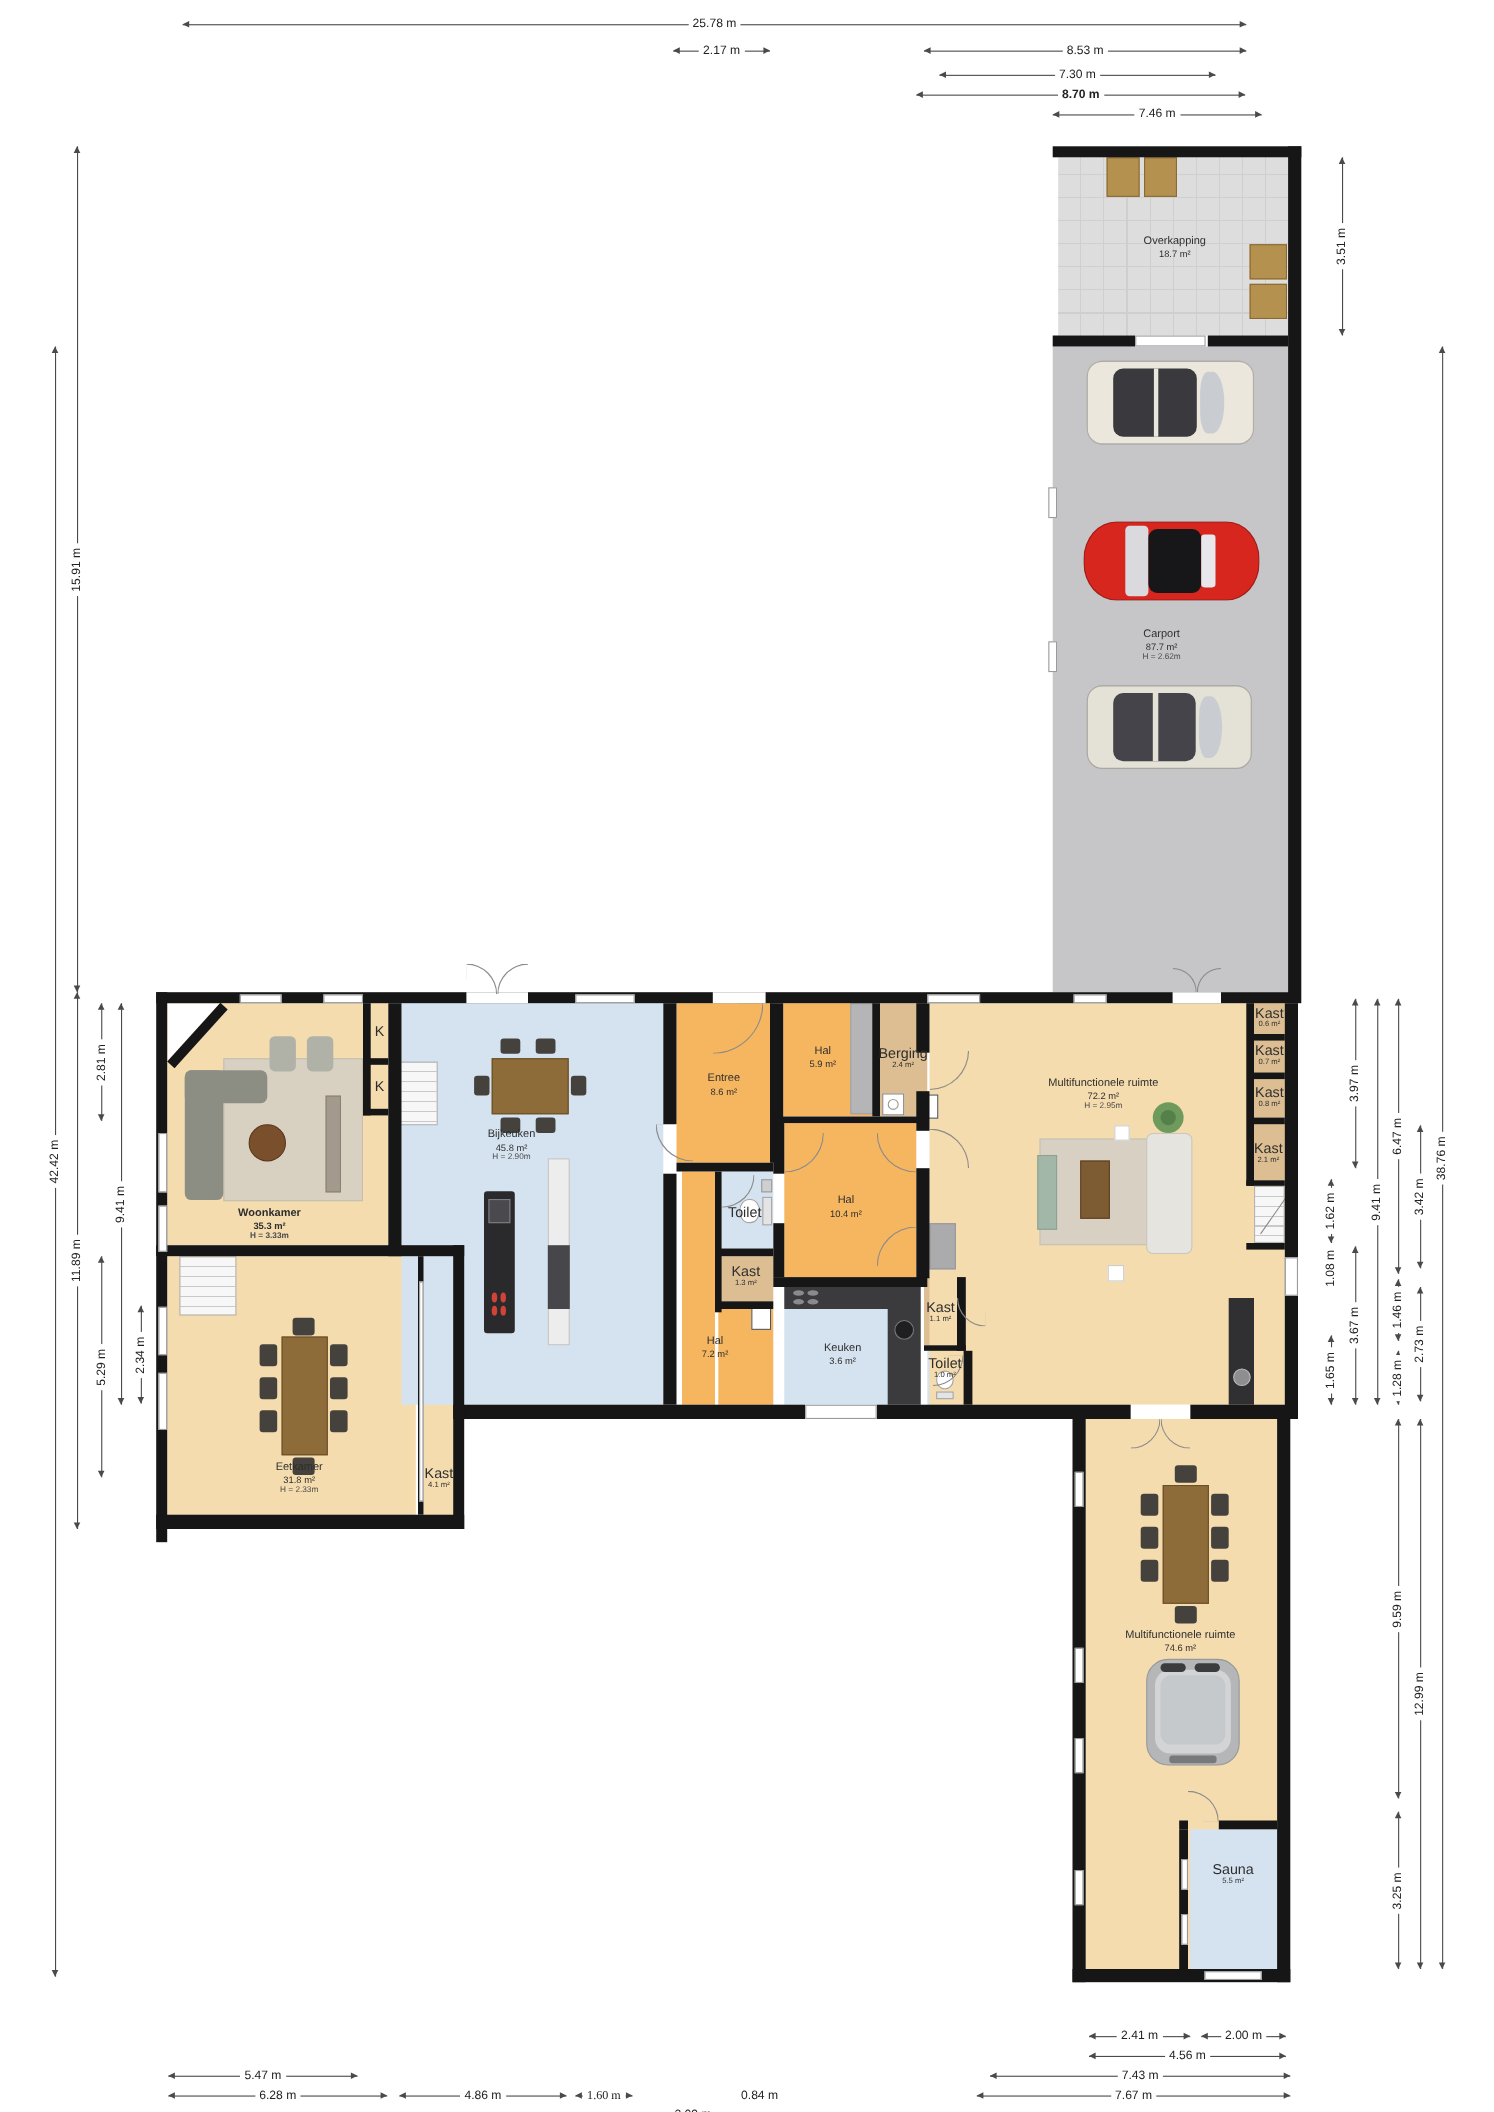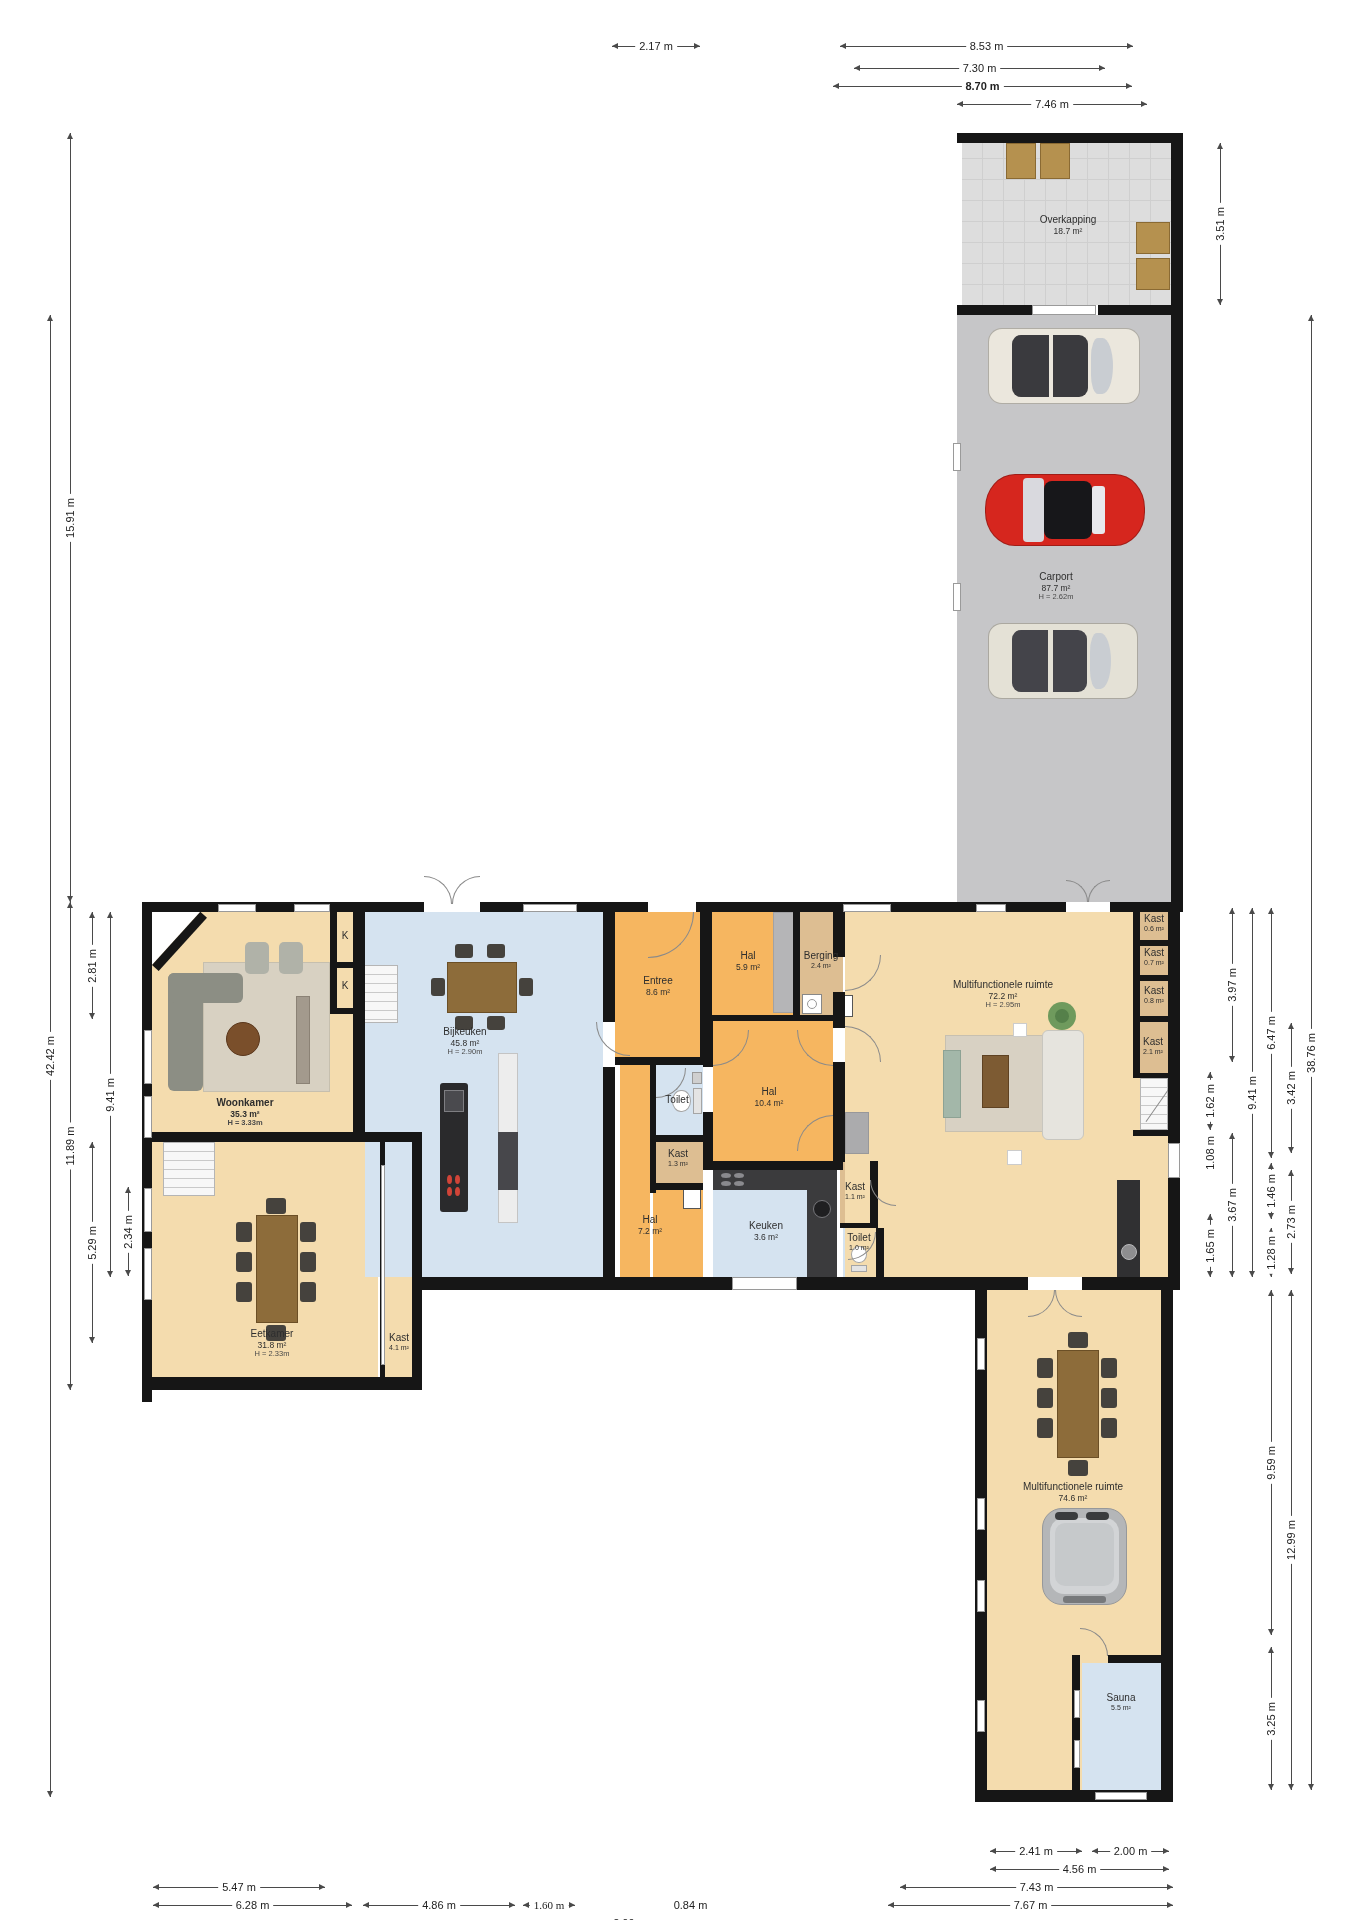--- a/index.html
+++ b/index.html
@@ -4,21 +4,21 @@
 <style>
   html,body{margin:0;padding:0;background:#fff;}
   #plan{position:relative;width:1358px;height:1920px;background:#fff;overflow:hidden;
         font-family:"Liberation Sans", sans-serif;}
   .abs{position:absolute;box-sizing:border-box;}
   .room-label{position:absolute;transform:translateX(-50%);text-align:center;color:#2e2e2e;
               line-height:1.18;white-space:nowrap;z-index:40;}
   .room-label .rn{font-size:10px;}
   .room-label .ra{font-size:8.5px;}
   .room-label .rh{font-size:7.5px;color:#4a4a4a;}
-  .room-label.small .rn{font-size:10px;}
+  .room-label.small .rn{font-size:13px;}
   .room-label.small .ra{font-size:7px;}
   .window{background:#fff;border:1px solid #9a9a9a;z-index:25;}
   .dim{z-index:50;}
   .dimline{position:absolute;background:#4a4a4a;}
   .dimlab{position:absolute;left:50%;top:50%;background:#fff;padding:0 4px;font-size:11px;
           color:#222;white-space:nowrap;}
   .arr{position:absolute;width:0;height:0;}
 </style>
 </head>
 <body>
@@ -350,20 +350,26 @@
     <div class="room-label small" style="left: 1121px; top: 1692px;">
       <div class="rn">Sauna</div>
       <div class="ra">5.5 m²</div>
     </div>
     <div class="room-label small" style="left: 345px; top: 930px;">
       <div class="rn">K</div>
     </div>
     <div class="room-label small" style="left: 345px; top: 980px;">
       <div class="rn">K</div>
     </div>
+    <div class="abs dim" style="left: 166px; top: 15px; width: 967px; height: 14px; z-index: 50;">
+      <div class="dimline" style="left: 0px; top: 6.5px; width: 100%; height: 1px;"></div>
+      <div class="arr" style="left: 0px; top: 3.5px; border-style: solid; border-width: 3.5px 6px 3.5px 0px; border-color: transparent rgb(74, 74, 74) transparent transparent;"></div>
+      <div class="arr" style="right: 0px; top: 3.5px; border-style: solid; border-width: 3.5px 0px 3.5px 6px; border-color: transparent transparent transparent rgb(74, 74, 74);"></div>
+      <span class="dimlab" style="transform: translate(-50%, -52%);">25.78 m</span>
+    </div>
     <div class="abs dim" style="left: 612px; top: 39px; width: 88px; height: 14px; z-index: 50;">
       <div class="dimline" style="left: 0px; top: 6.5px; width: 100%; height: 1px;"></div>
       <div class="arr" style="left: 0px; top: 3.5px; border-style: solid; border-width: 3.5px 6px 3.5px 0px; border-color: transparent rgb(74, 74, 74) transparent transparent;"></div>
       <div class="arr" style="right: 0px; top: 3.5px; border-style: solid; border-width: 3.5px 0px 3.5px 6px; border-color: transparent transparent transparent rgb(74, 74, 74);"></div>
       <span class="dimlab" style="transform: translate(-50%, -52%);">2.17 m</span>
     </div>
     <div class="abs dim" style="left: 840px; top: 39px; width: 293px; height: 14px; z-index: 50;">
       <div class="dimline" style="left: 0px; top: 6.5px; width: 100%; height: 1px;"></div>
       <div class="arr" style="left: 0px; top: 3.5px; border-style: solid; border-width: 3.5px 6px 3.5px 0px; border-color: transparent rgb(74, 74, 74) transparent transparent;"></div>
       <div class="arr" style="right: 0px; top: 3.5px; border-style: solid; border-width: 3.5px 0px 3.5px 6px; border-color: transparent transparent transparent rgb(74, 74, 74);"></div>

